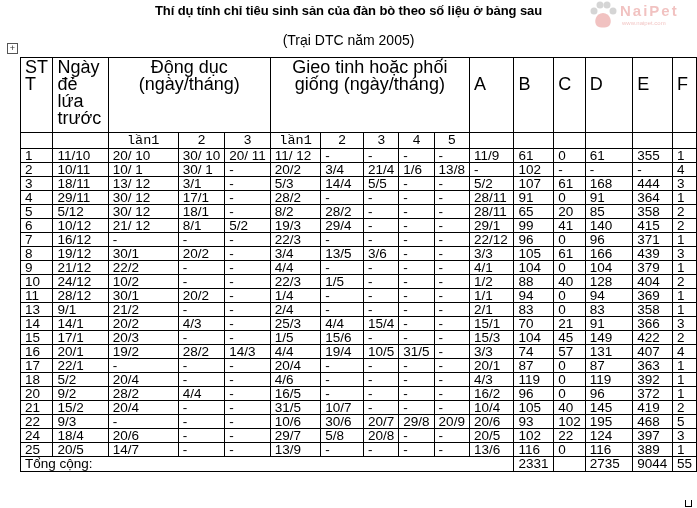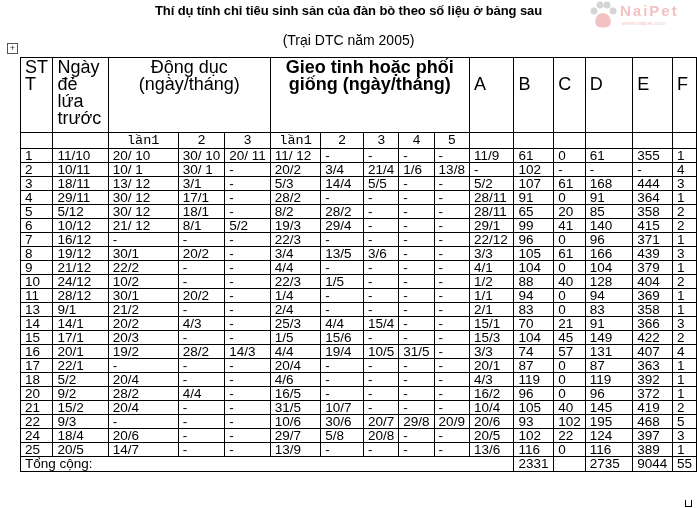--- a/index.html
+++ b/index.html
@@ -67,21 +67,21 @@
       <col style="width:30px">
       <col style="width:50px">
       <col style="width:40px">
       <col style="width:22px">
   </colgroup>
   <thead>
     <tr class="hdr1">
       <td style="white-space:normal;word-break:break-all;">ST T</td>
       <td style="white-space:normal;">Ngày đẻ lứa trước</td>
       <td colspan="3" class="c" style="white-space:normal;padding:1px 30px 0;">Động dục (ngày/tháng)</td>
-      <td colspan="5" class="c" style="white-space:normal;padding:1px 15px 0;font-weight:bold;">Gieo tinh hoặc phối giống (ngày/tháng)</td>
+      <td colspan="5" class="c" style="white-space:normal;padding:1px 15px 0;">Gieo tinh hoặc phối giống (ngày/tháng)</td>
       <td style="padding-top:18px;">A</td>
       <td style="padding-top:18px;">B</td>
       <td style="padding-top:18px;">C</td>
       <td style="padding-top:18px;">D</td>
       <td style="padding-top:18px;">E</td>
       <td style="padding-top:18px;">F</td>
     </tr>
     <tr class="hdr2">
       <td></td>
       <td></td>

